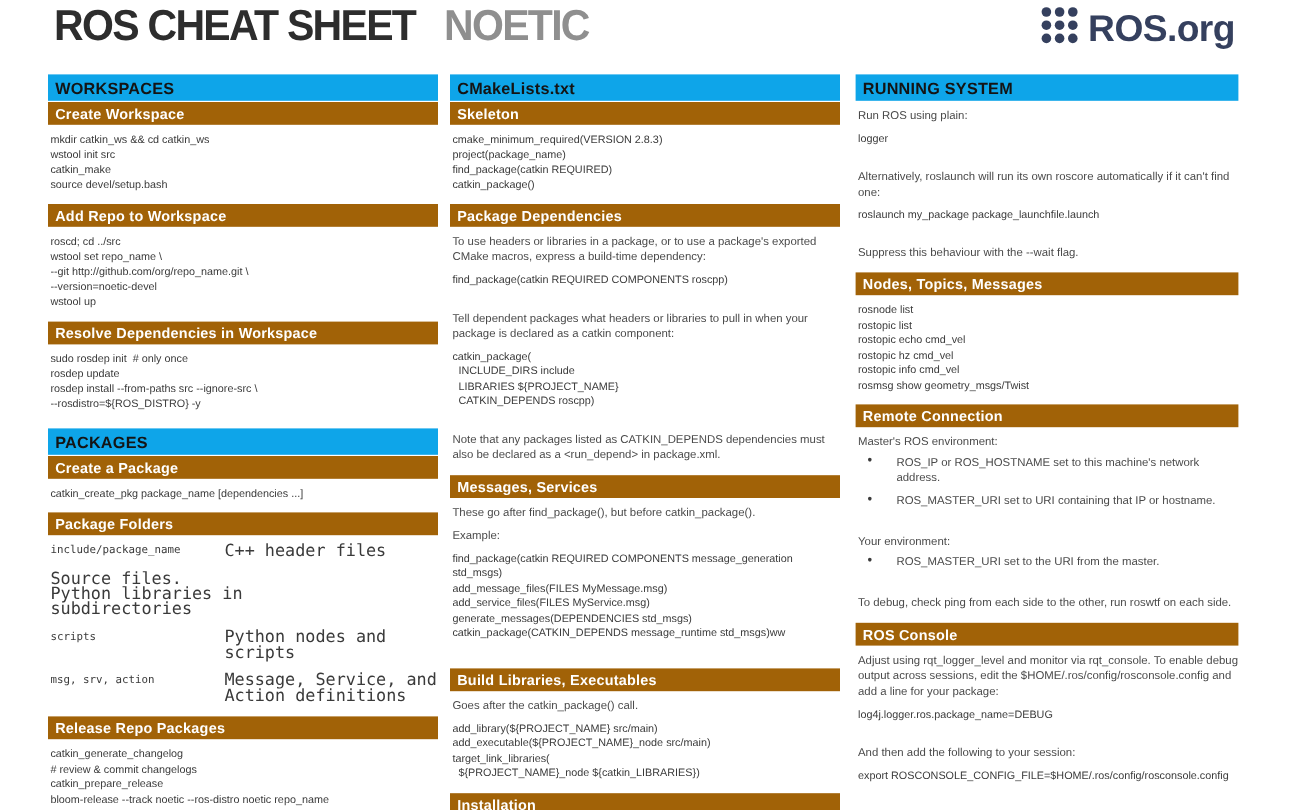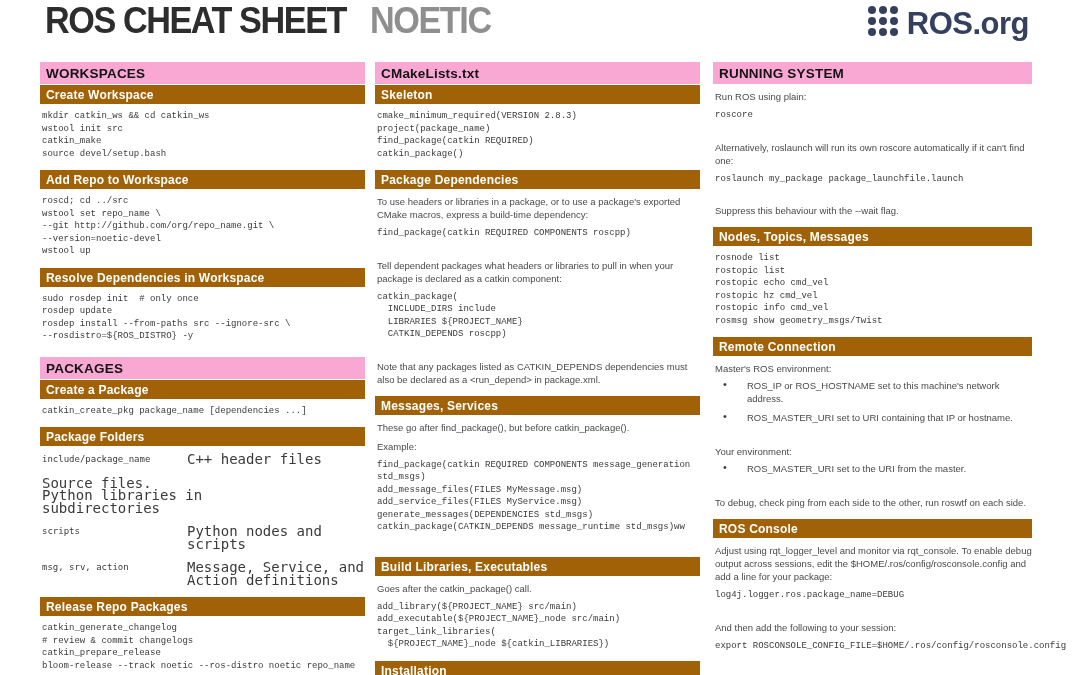--- a/index.html
+++ b/index.html
@@ -16,28 +16,28 @@
   .dots{display:grid;grid-template-columns:repeat(3,8px);grid-template-rows:repeat(3,8px);gap:3px;}
   .dots span{width:8px;height:8px;border-radius:50%;background:#35405e;display:block;}
   .roslogo .rostext{font-size:31px;font-weight:bold;color:#35405e;letter-spacing:-0.5px;}
 
   
   .col{position:absolute;top:62px;}
   #col-0{left:40px;width:325px;}
   #col-1{left:375px;width:325px;}
   #col-2{left:713px;width:319px;}
 
-  .yellow-bar{background:#f9a8d4;color:#141414;font-weight:bold;font-size:13.5px;
+  .yellow-bar{background:#0ea5e9;color:#141414;font-weight:bold;font-size:13.5px;
     padding:4px 0 3px 6px;margin-top:14px;letter-spacing:.2px;}
   .yellow-bar:first-child{margin-top:0;}
   .gray-bar{background:#a16207;color:#ffffff;font-weight:bold;font-size:12px;
     padding:3px 0 2px 6px;margin-top:10px;letter-spacing:.2px;}
   .yellow-bar + .gray-bar{margin-top:1px;}
 
-  .code{font-family:Liberation Mono, monospace;font-size:9px;line-height:12.5px;
+  .code{font-family:Liberation Sans, sans-serif;font-size:9px;line-height:12.5px;
     color:#3a3a3a;margin:6px 0 4px 2px;white-space:pre;}
   .prose{font-size:9.5px;line-height:13px;color:#4a4a4a;margin:6px 0 2px 2px;}
   .gap{height:9px;}
   .bullets{list-style:none;margin:4px 0 4px 0;padding:0;}
   .bullets li{font-size:9.5px;line-height:13px;color:#4a4a4a;position:relative;
     padding-left:34px;margin:3px 0 6px 0;}
   .bullets li::before{content:"\2022";position:absolute;left:10px;top:-1px;font-size:11px;color:#3a3a3a;}
   .ptable{margin:7px 0 4px 2px;}
   .prow{display:flex;margin-bottom:11px;}
   .prow .k{font-family:"DejaVu Sans Mono",monospace;font-size:9px;line-height:12.5px;
@@ -158,21 +158,21 @@
 target_link_libraries(
   ${PROJECT_NAME}_node ${catkin_LIBRARIES})</pre>
         <div class="gray-bar">Installation</div>
       </div>
   </div>
 
   <div class="col" id="col-2">
     <div>
         <div class="yellow-bar">RUNNING SYSTEM</div>
         <div class="prose">Run ROS using plain:</div>
-        <pre class="code">roscore</pre>
+        <pre class="code">logger</pre>
         <div class="gap"></div>
         <div class="prose">Alternatively, roslaunch will run its own roscore automatically if it can't find one:</div>
         <pre class="code">roslaunch my_package package_launchfile.launch</pre>
         <div class="gap"></div>
         <div class="prose">Suppress this behaviour with the --wait flag.</div>
         <div class="gray-bar">Nodes, Topics, Messages</div>
         <pre class="code">rosnode list
 rostopic list
 rostopic echo cmd_vel
 rostopic hz cmd_vel

